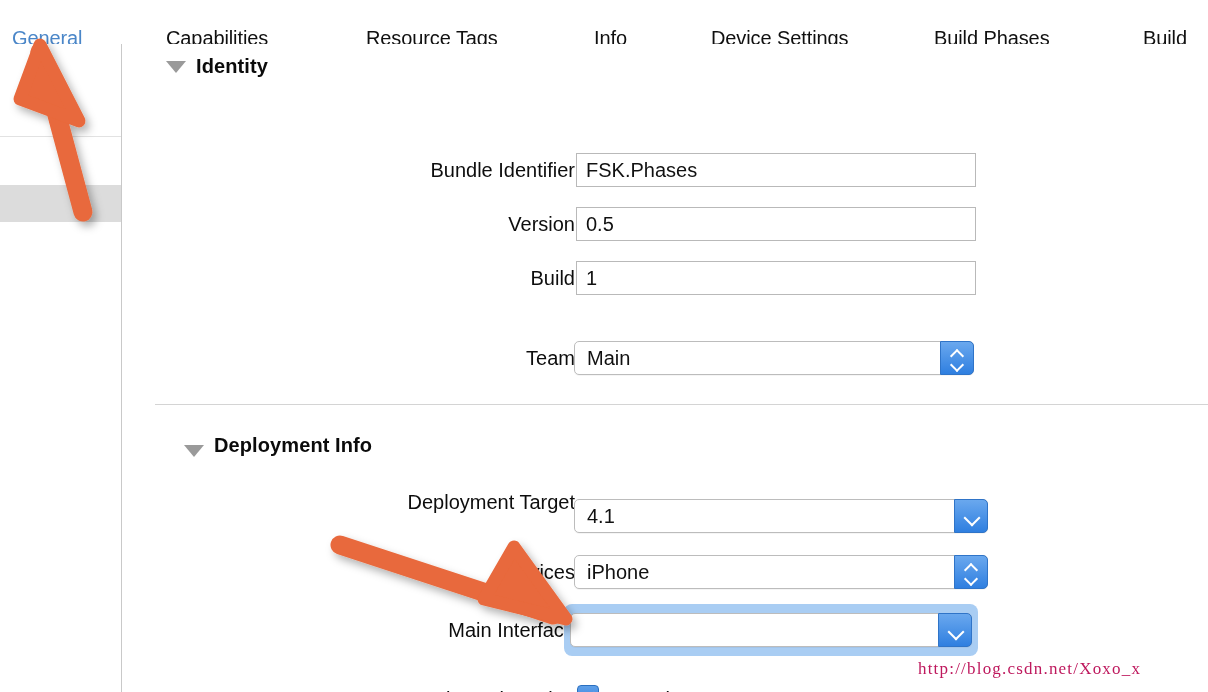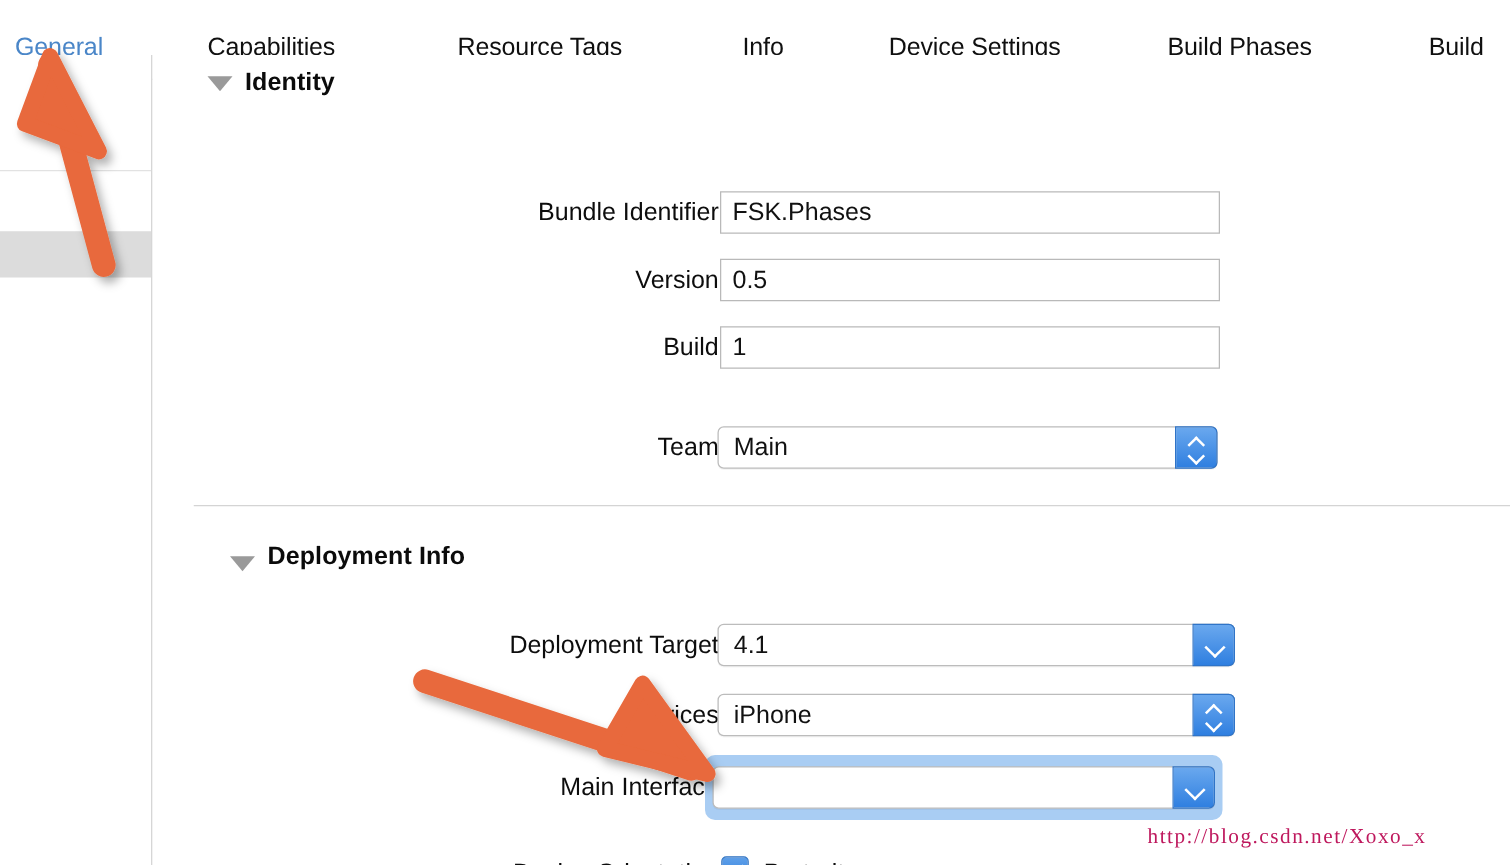--- a/index.html
+++ b/index.html
@@ -297,21 +297,21 @@
     </span>
   </div>
 
   <div class="hrule" style="left:33px; top:360px; width:1053px;"></div>
 
   <div class="section-header" style="left:62px; top:390px;align-items:flex-end;">
     <span class="disclosure"></span>
     <span class="section-title">Deployment Info</span>
   </div>
 
-  <div class="row" style="left:128px; top:455px; width:325px;">
+  <div class="row" style="left:128px; top:441px; width:325px;">
     <span class="row-label">Deployment Target</span>
   </div>
   <div class="field control" style="left:452px; top:455px; width:414px;">
     <span class="val">4.1</span>
     <span class="stepper">
       <span class="chev single"></span>
     </span>
   </div>
 
   <div class="row" style="left:128px; top:511px; width:325px;">

